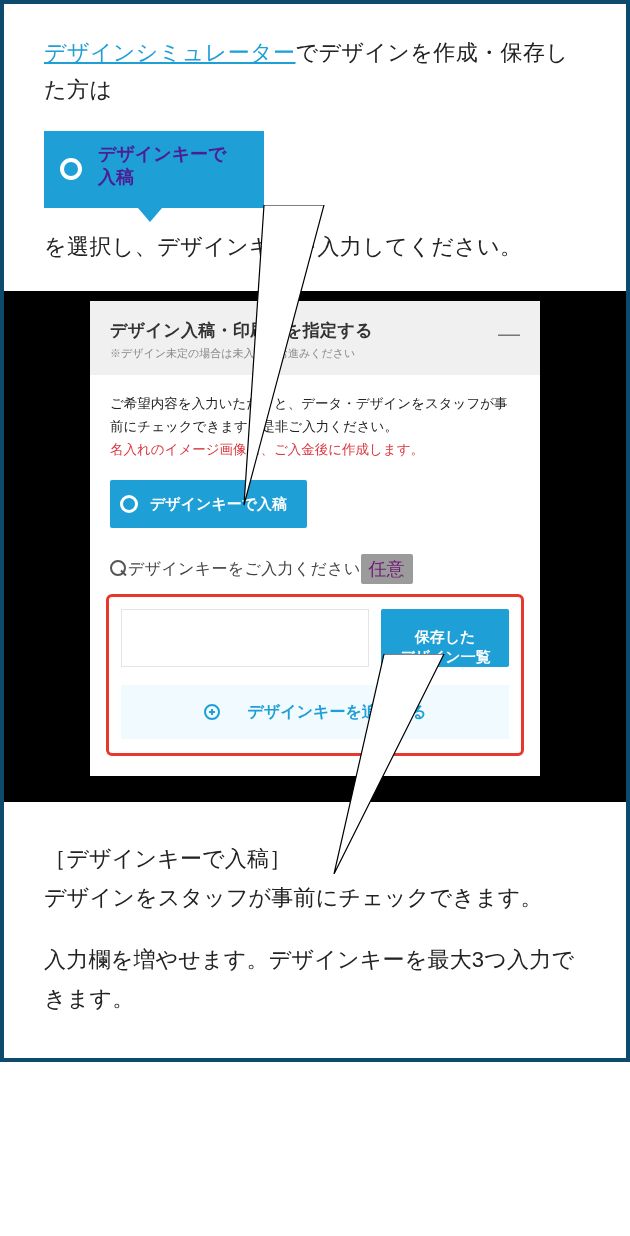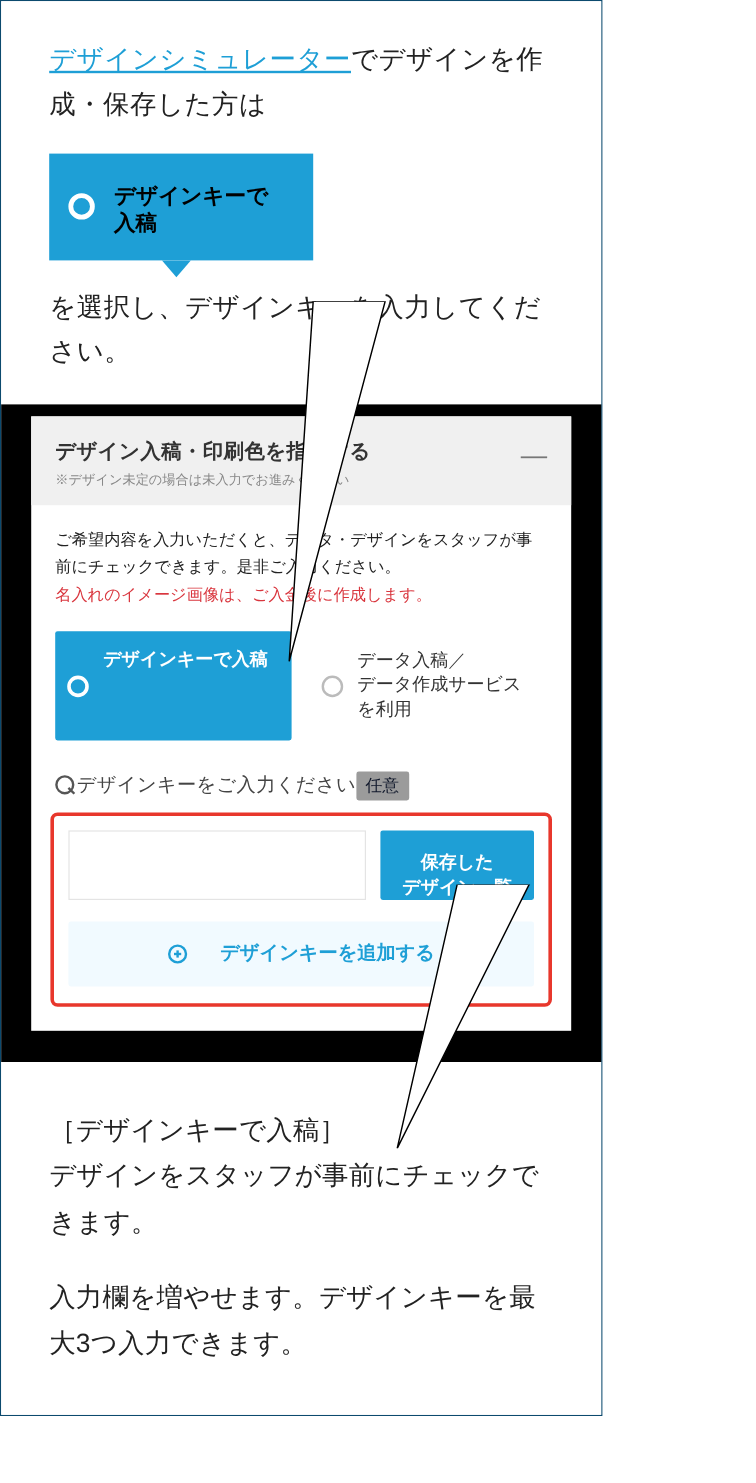--- a/index.html
+++ b/index.html
@@ -1,23 +1,23 @@
 <!DOCTYPE html>
 <html><head>
 <meta charset="utf-8">
 <style>
   * { box-sizing: border-box; margin: 0; padding: 0; }
   html, body { width: 630px; font-family: "Hiragino Kaku Gothic ProN","Hiragino Sans","Meiryo",sans-serif; color:#222; }
   body { background:#fff; }
-  .outer { width:502px; border:1px solid #0c4a6e; }
+  .outer { width:630px; border:4px solid #0c4a6e; }
   .top-block { padding:30px 40px 26px 40px; background:#fff; }
   .top-block p { font-size:22px; line-height:1.7; letter-spacing:0.02em; }
   .sim-link { color:#1e9fd6; text-decoration:underline; }
   .dk-btn-wrap { margin:22px 0 8px 0; position:relative; width:220px; }
-  .dk-btn { background:#1e9fd6; color:#000000; padding:24px 22px 18px 54px; position:relative; font-size:18px; line-height:1.3; font-weight:600; }
+  .dk-btn { background:#1e9fd6; color:#4c1d95; padding:12px 22px 18px 54px; position:relative; font-size:18px; line-height:1.3; font-weight:600; }
   .dk-btn .radio-dot{ position:absolute; left:16px; top:50%; transform:translateY(-50%); width:22px; height:22px; border:4px solid #fff; border-radius:50%; }
   .dk-btn-tail{ width:0;height:0;border-left:12px solid transparent;border-right:12px solid transparent;border-top:14px solid #1e9fd6; position:absolute; left:48%; transform:translateX(-50%); }
   .mid-strip{ background:#000; padding:10px 0 26px 0; position:relative; }
   .callout-lines{ position:absolute; top:-86px; left:150px; width:260px; height:320px; pointer-events:none; z-index:5;}
   .panel{ background:#fff; width:450px; margin:0 auto; padding:0 0 20px 0;}
   .panel-head{ background:#f0f0f0; padding:18px 20px 14px 20px; display:flex; align-items:flex-start; justify-content:space-between; }
   .panel-head-txt .t1{ font-size:17px; font-weight:700; color:#333; letter-spacing:0.02em;}
   .panel-head-txt .t2{ font-size:11px; color:#888; margin-top:4px;}
   .collapse{ font-size:22px; color:#777; line-height:1; padding-top:4px;}
   .panel-body{ padding:18px 20px 4px 20px;}
@@ -28,21 +28,21 @@
   .opt .r{ position:absolute; left:10px; top:50%; transform:translateY(-50%); width:18px; height:18px; border-radius:50%; }
   .opt.blue{ background:#1e9fd6; color:#fff; flex:0 0 48%; font-weight:600; }
   .opt.blue .r{ border:3px solid #fff;}
   .opt.white{ background:#fff; color:#333; flex:1; border:1px solid #fff;}
   .opt.white .r{ border:2px solid #bbb;}
   .label-row{ display:flex; align-items:center; margin-top:22px; padding:0 20px;}
   .mag{ width:18px;height:18px; position:relative;}
   .mag::before{content:"";position:absolute;width:12px;height:12px;border:2px solid #555;border-radius:50%;left:0;top:0;}
   .mag::after{content:"";position:absolute;width:7px;height:2px;background:#555;transform:rotate(45deg);left:10px;top:12px;}
   .lbl-txt{ font-size:16px; color:#444; letter-spacing:0.02em;}
-  .badge{ background:#9b9b9b; color:#0f172a; font-size:14px; padding:3px 8px; border-radius:2px;}
+  .badge{ background:#9b9b9b; color:#701a75; font-size:18px; padding:3px 8px; border-radius:2px;}
   .red-box{ margin:10px 16px 0 16px; border:3px solid #e8372c; border-radius:6px; padding:12px 12px 14px 12px; position:relative;}
   .input-row{ display:flex; gap:12px; align-items:stretch;}
   .txtin{ flex:1; height:58px; border:1px solid #e4e4e4; background:#fff; padding:0 14px; font-size:16px; color:#ddd;}
   .saved-btn{ width:128px; background:#1e9fd6; color:#fff; font-size:15px; font-weight:600; line-height:1.35; display:flex; align-items:flex-end; justify-content:center; text-align:center; border-radius:2px;}
   .add-btn{ margin-top:18px; height:54px; background:#f1faff; color:#1e9fd6; font-size:16px; font-weight:600; display:flex; align-items:center; justify-content:center; gap:28px; border-radius:2px;}
   .add-btn .plus{ width:16px;height:16px;border:2px solid #1e9fd6;border-radius:50%;position:relative;}
   .add-btn .plus::before,.add-btn .plus::after{content:"";position:absolute;background:#1e9fd6;}
   .add-btn .plus::before{left:3px;top:5px;width:6px;height:2px;}
   .add-btn .plus::after{left:5px;top:3px;width:2px;height:6px;}
   .bottom-block{ padding:34px 40px 40px 40px; background:#fff;}
@@ -87,25 +87,20 @@
 
       <div class="panel-body">
         <div class="pb-line">ご希望内容を入力いただくと、データ・デザインをスタッフが事前にチェックできます。是非ご入力ください。</div>
         <div class="pb-red">名入れのイメージ画像は、ご入金後に作成します。</div>
 
         <div class="opt-row">
           <div class="opt blue">
             <span class="r"></span>
             <span style="white-space:pre-line;">デザインキーで入稿</span>
           </div>
-          <div class="opt white">
-            <span class="r"></span>
-            <span style="white-space:pre-line;">データ入稿／
-データ作成サービスを利用</span>
-          </div>
         </div>
       </div>
 
       <div class="label-row">
         <span class="mag"></span>
         <span class="lbl-txt">デザインキーをご入力ください</span>
         <span class="badge">任意</span>
       </div>
 
       <div class="red-box">

